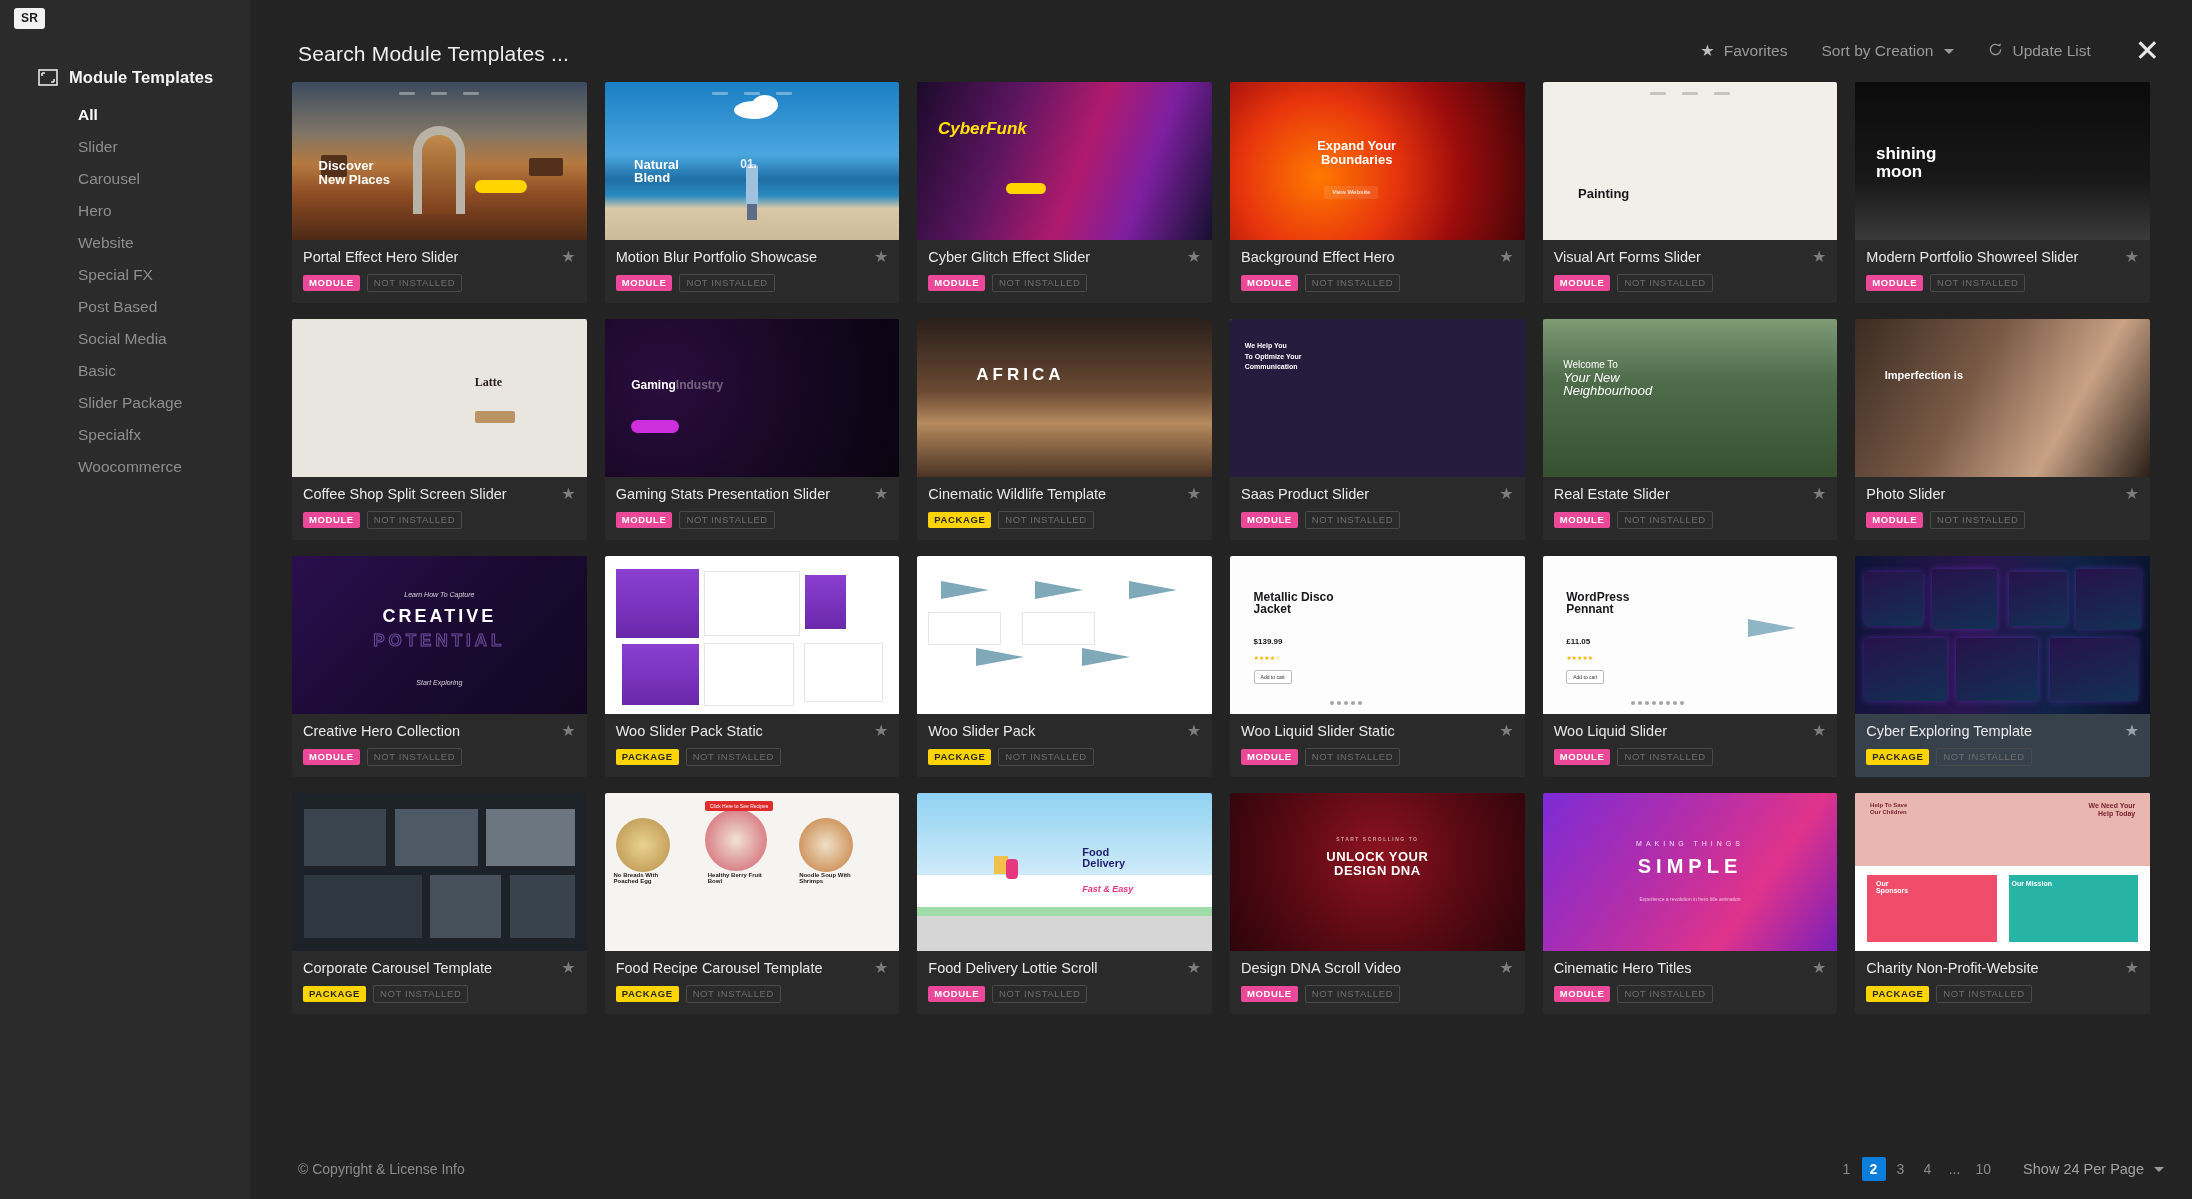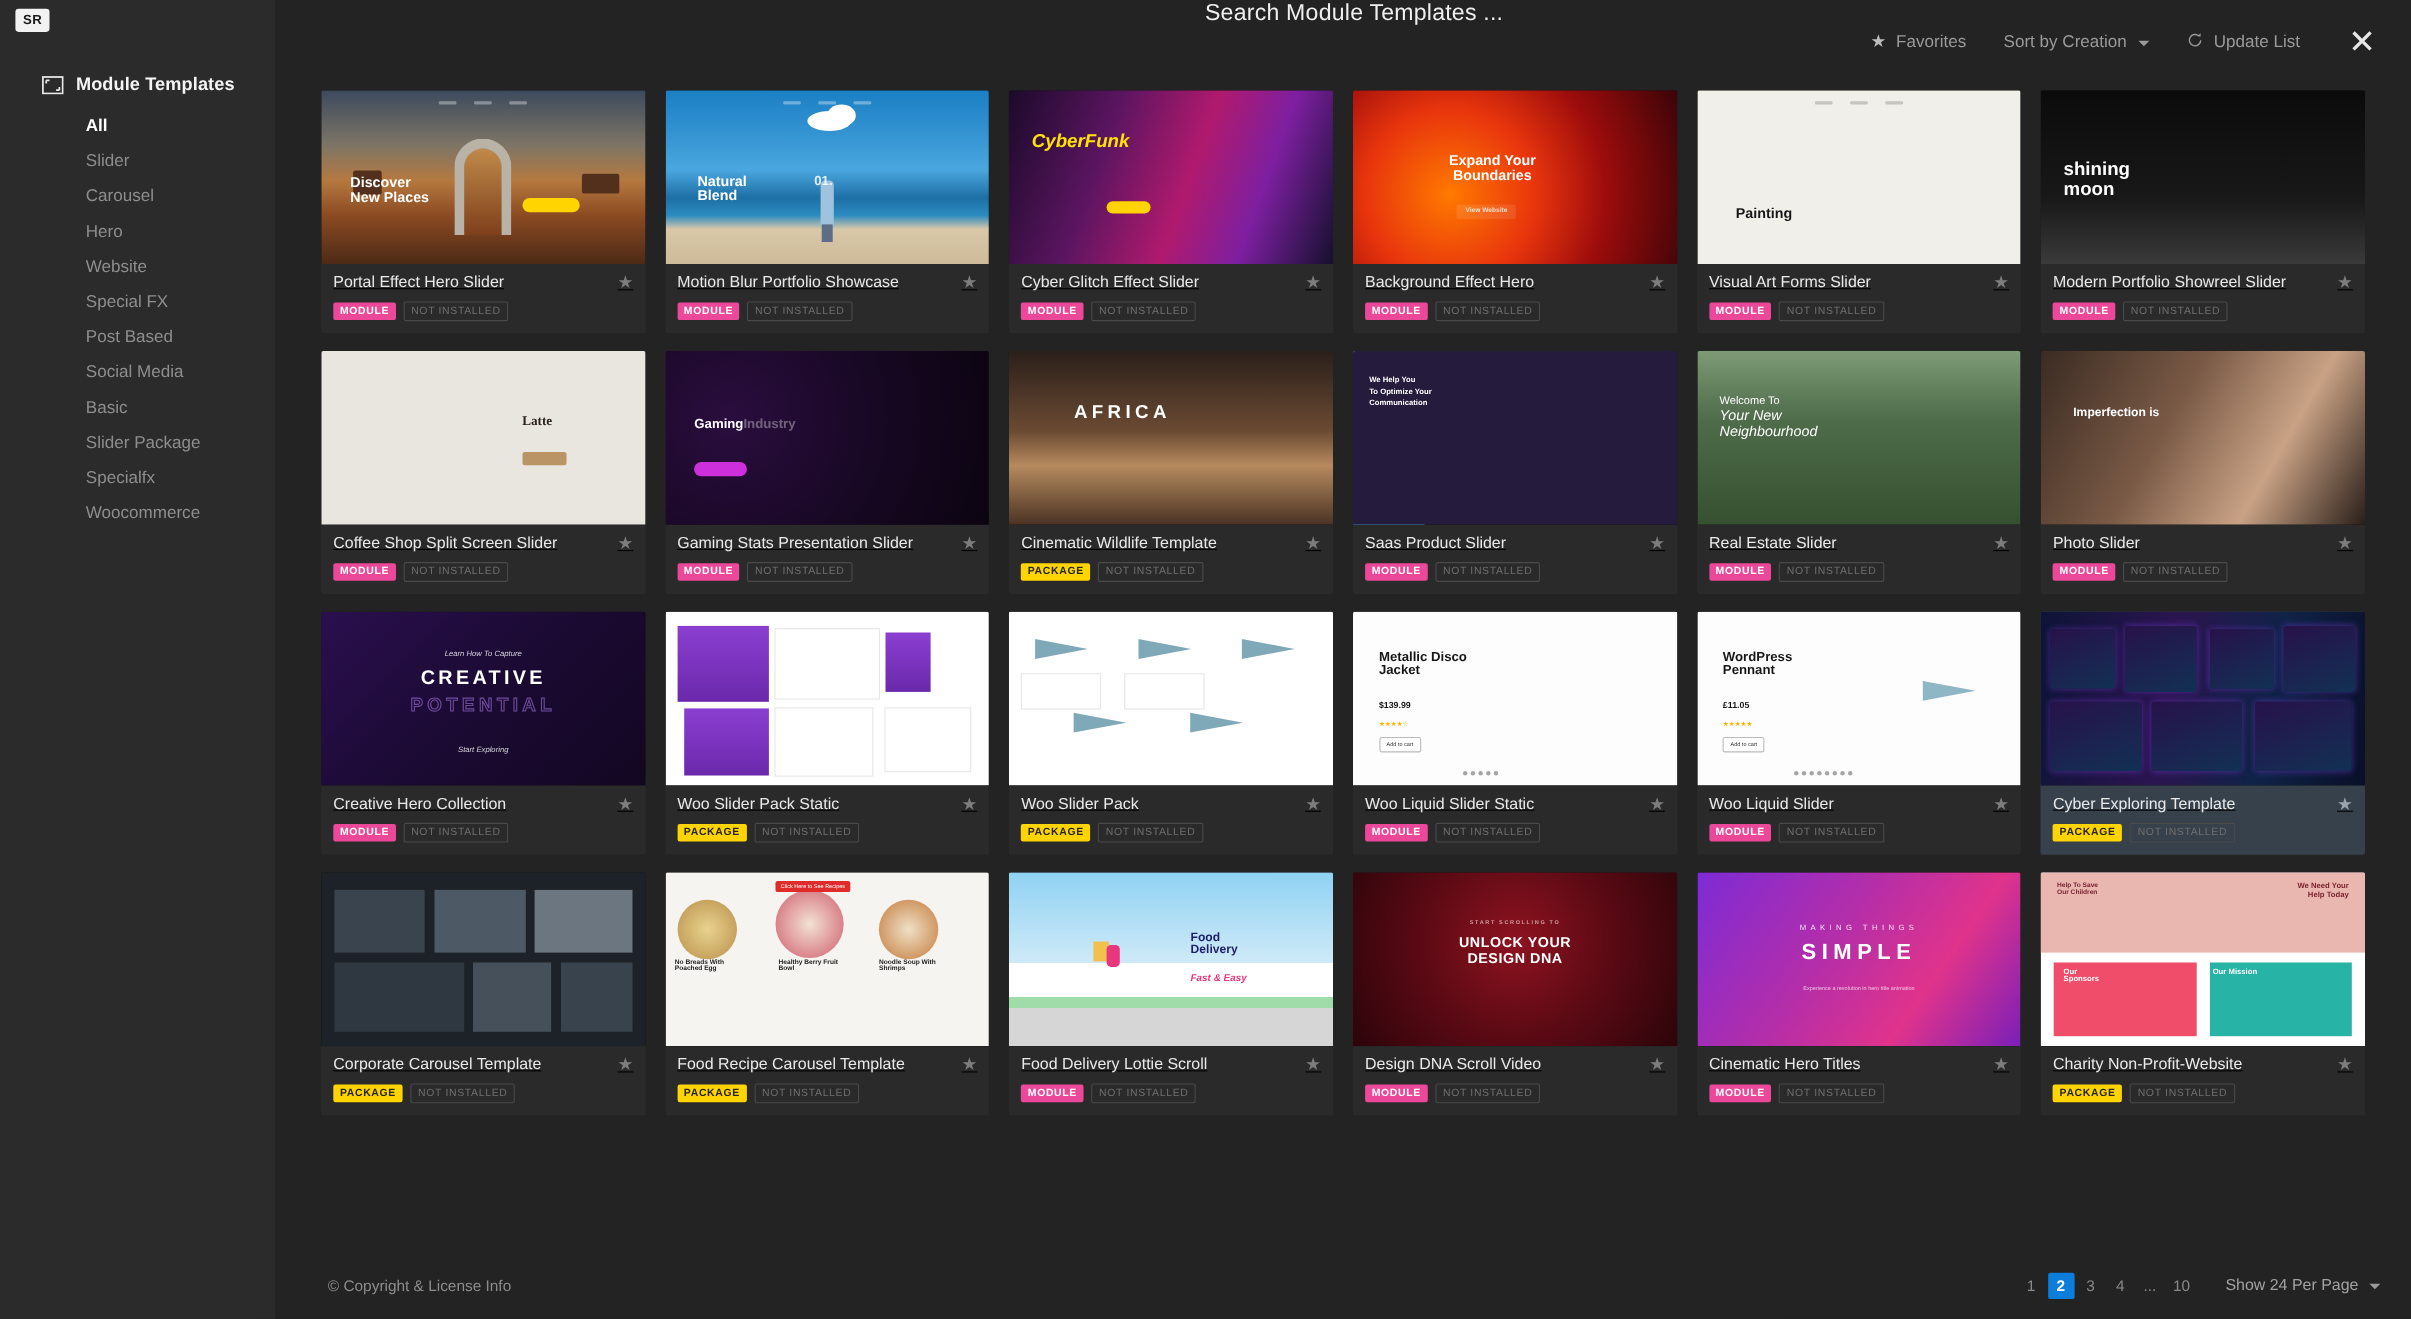--- a/index.html
+++ b/index.html
@@ -40,22 +40,22 @@
     padding:7px 0 7px 0; line-height:18px; cursor:pointer;
   }
   .nav-item.active { color:#ffffff; font-weight:bold; }
 
   
   .main {
     flex:1; height:1199px; position:relative;
     background:#232323; display:flex; flex-direction:column;
   }
   .topbar {
-    height:66px; min-height:66px; display:flex; align-items:center;
-    padding:0 28px 0 48px; background:#232323;flex-direction:column;
+    height:66px; min-height:66px; display:flex; align-items:flex-end;
+    padding:0 28px 0 48px; background:#232323;
   }
   .search-title {
     font-size:21px; color:#efefef; letter-spacing:.2px;
   }
   .topbar-right {
     margin-left:auto; display:flex; align-items:center; gap:34px;
   }
   .tb-btn {
     display:flex; align-items:center; gap:9px;
     color:#9a9a9a; font-size:15.5px; cursor:pointer;
@@ -80,21 +80,21 @@
   .card {
     background:#2a2a2a; border-radius:2px; overflow:hidden;
     cursor:pointer; position:relative;
   }
   .card.hovered { background:#36414c; }
   .thumb {
     width:100%; height:158px; position:relative; overflow:hidden;
     background:#111;
   }
   .card-body { padding:9px 11px 11px 11px; }
-  .card-row1 { display:flex; align-items:center;text-decoration:underline; }
+  .card-row1 { display:flex; align-items:flex-start; }
   .card-title {
     font-size:14.5px; color:#e9e9e9; line-height:17px;
     flex:1; padding-right:6px;
   }
   .fav-star { color:#7d7d7d; font-size:16px; line-height:16px; cursor:pointer; }
   .card.hovered .fav-star { color:#9aa4ad; }
   .badges { display:flex; align-items:center; gap:7px; margin-top:8px; }
   .badge {
     font-size:9.5px; font-weight:bold; letter-spacing:.6px;
     padding:3px 6px 3px 6px; border-radius:2px; line-height:10px;

